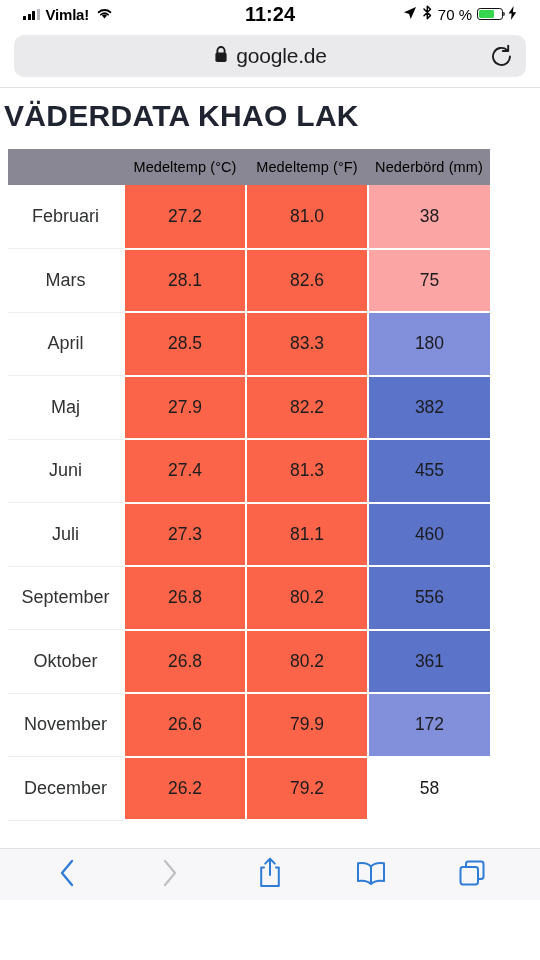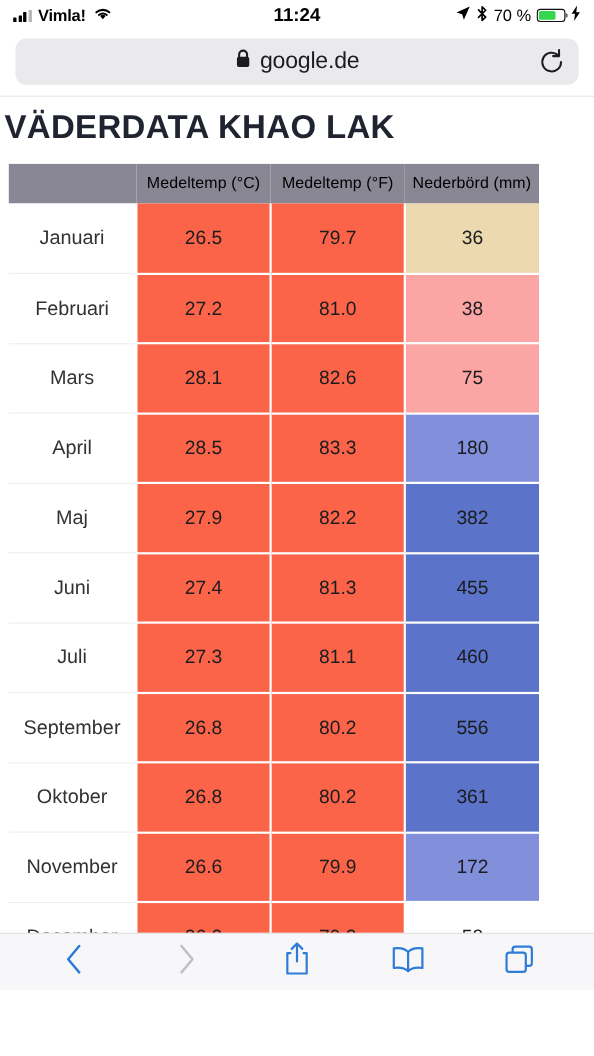--- a/index.html
+++ b/index.html
@@ -13,21 +13,21 @@
     background: #ffffff;
     font-family: "Liberation Sans", sans-serif;
     -webkit-font-smoothing: antialiased;
   }
 
   
   .status-bar {
     height: 28px;
     display: flex;
     align-items: center;
-    padding: 0 12px;
+    padding: 0 23px;
     background: #ffffff;
     color: #000000;
     font-size: 15px;
     font-weight: 600;
     position: relative;
   }
   .status-left {
     display: flex;
     align-items: center;
     gap: 6px;
@@ -47,21 +47,21 @@
   .signal-bars i:nth-child(1) { height: 4px; }
   .signal-bars i:nth-child(2) { height: 6px; }
   .signal-bars i:nth-child(3) { height: 8.5px; }
   .signal-bars i:nth-child(4) { height: 11px; background: #b6b6ba; }
   .carrier { font-size: 15px; letter-spacing: -0.2px; }
   .wifi-icon { display: block; margin-left: 1px; }
   .status-time {
     position: absolute;
     left: 0; right: 0;
     text-align: center;
-    font-size: 17px;
+    font-size: 20px;
     font-weight: 600;
     letter-spacing: 0px;
     pointer-events: none;
   }
   .status-right {
     margin-left: auto;
     display: flex;
     align-items: center;
     gap: 5px;
   }
@@ -297,26 +297,20 @@
     <thead>
       <tr>
         <th class="month-head"></th>
         <th>Medeltemp (°C)</th>
         <th>Medeltemp (°F)</th>
         <th>Nederbörd (mm)</th>
       </tr>
     </thead>
     <tbody id="weather-body">
         <tr>
-          <td class="month">Januari</td>
-          <td class="cell" style="background: rgb(251, 100, 73);">26.5</td>
-          <td class="cell" style="background: rgb(251, 100, 73);">79.7</td>
-          <td class="cell" style="background: rgb(237, 217, 176);">36</td>
-        </tr>
-        <tr>
           <td class="month">Februari</td>
           <td class="cell" style="background: rgb(251, 100, 73);">27.2</td>
           <td class="cell" style="background: rgb(251, 100, 73);">81.0</td>
           <td class="cell" style="background: #fca5a5;">38</td>
         </tr>
         <tr>
           <td class="month">Mars</td>
           <td class="cell" style="background: rgb(251, 100, 73);">28.1</td>
           <td class="cell" style="background: rgb(251, 100, 73);">82.6</td>
           <td class="cell" style="background: #fca5a5;">75</td>

